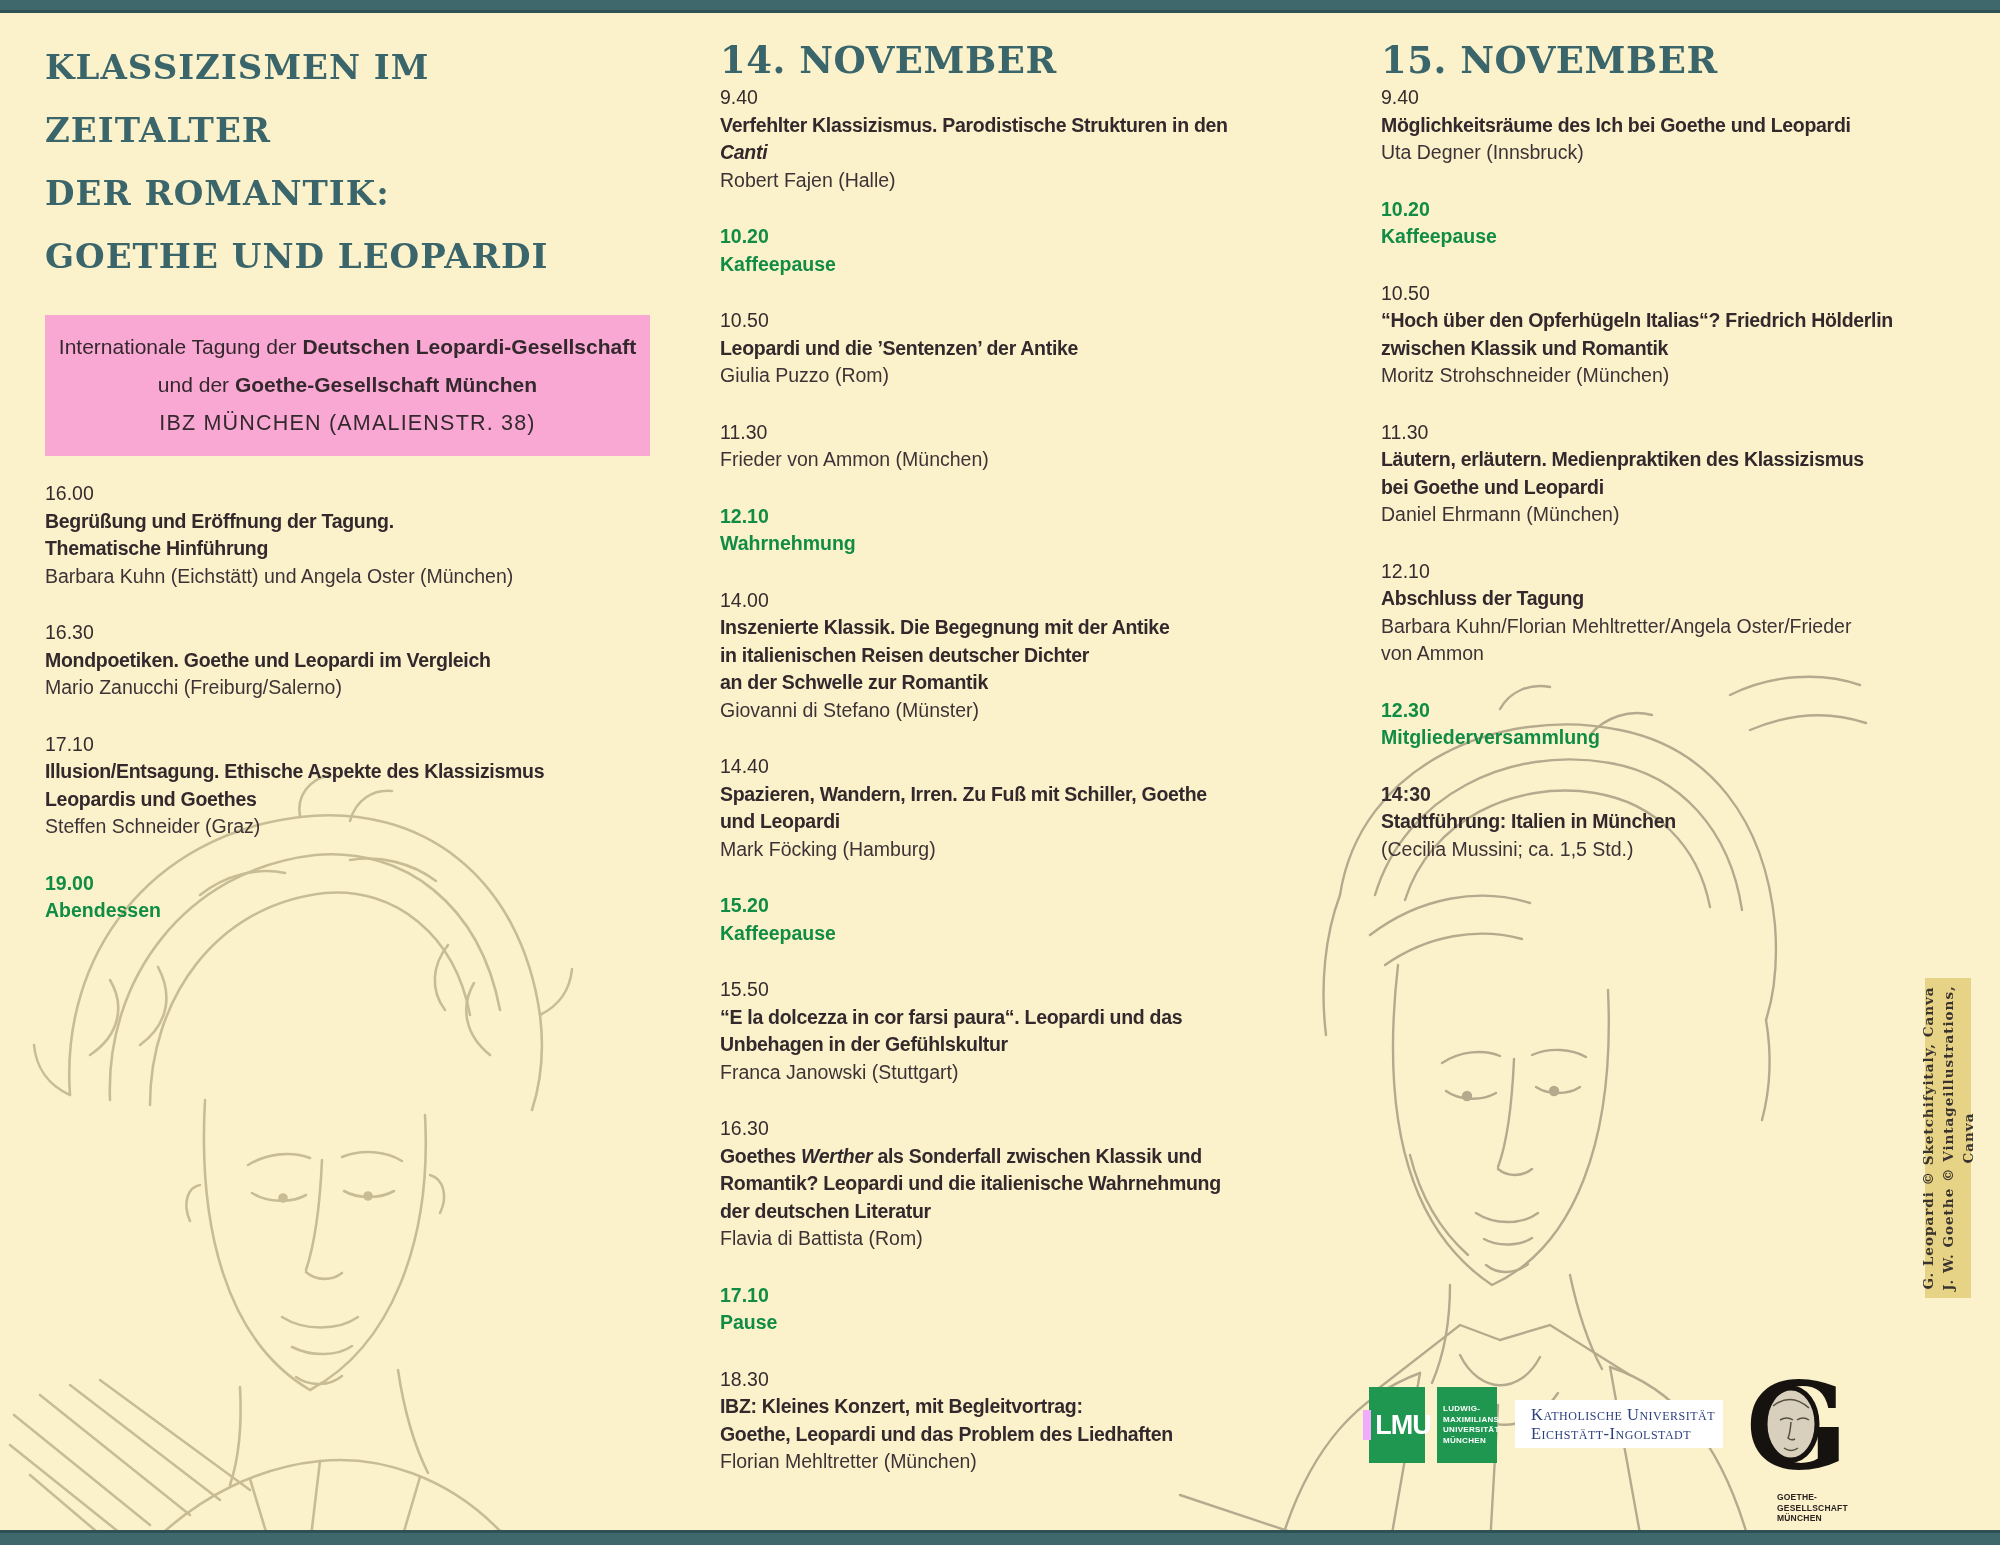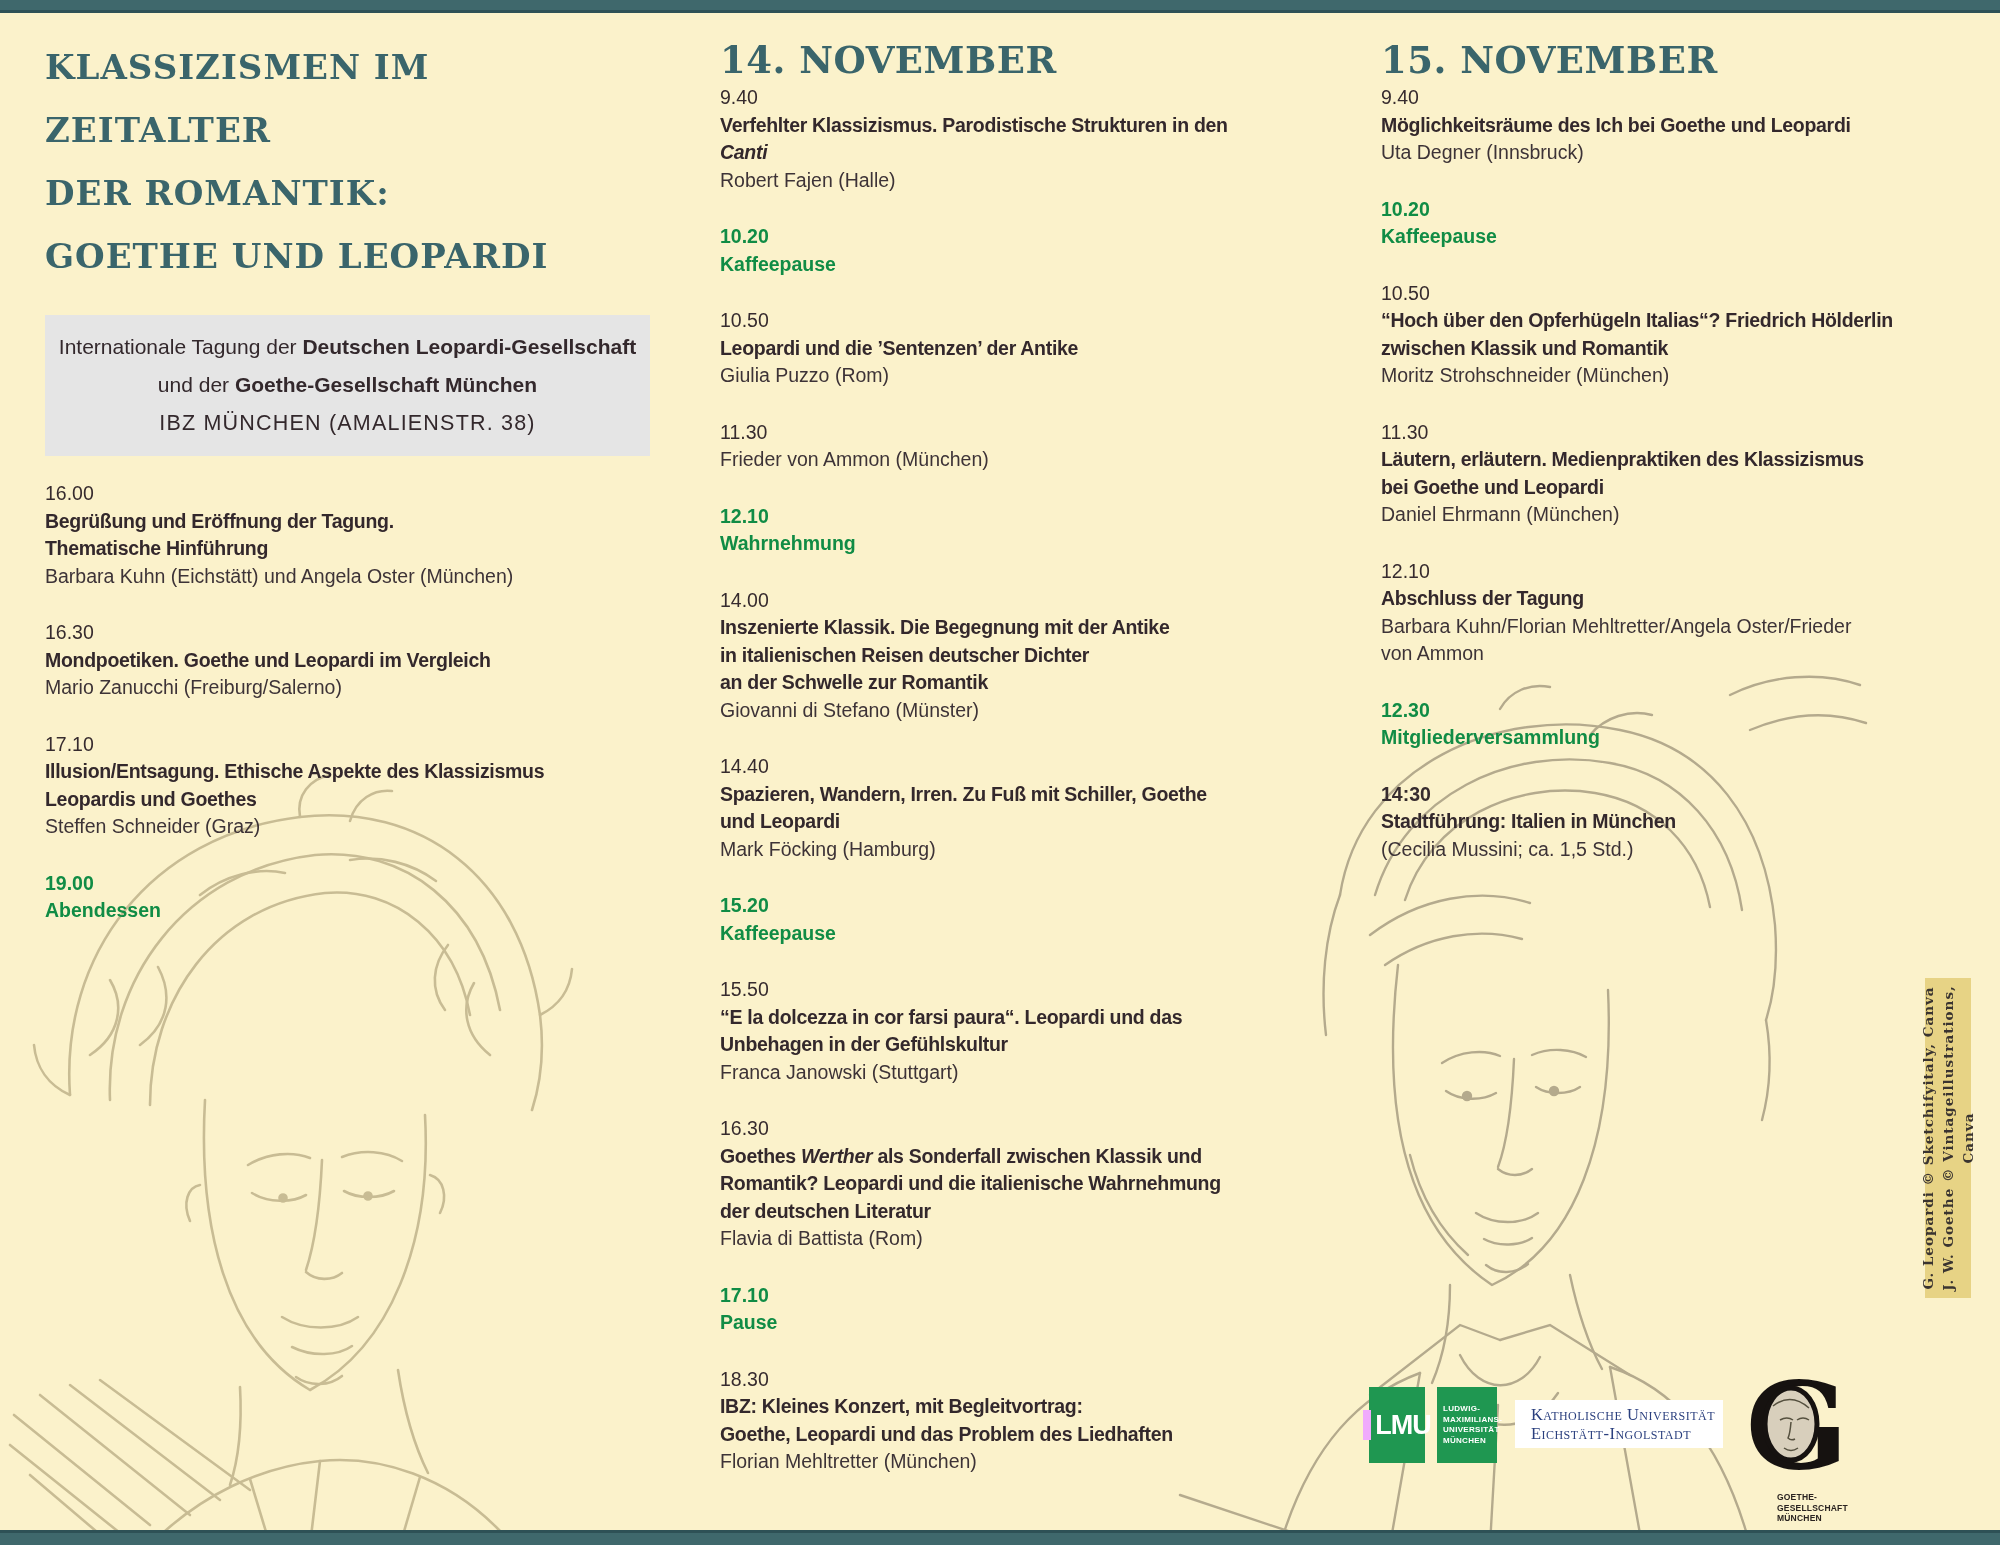--- a/index.html
+++ b/index.html
@@ -22,21 +22,21 @@
 
   .main-title {
     margin:36px 0 0 0; text-align:left;
     font-family:"DejaVu Serif", serif; font-weight:bold;
     font-size:34px; line-height:63px; letter-spacing:1px;
     color:#3a656b;
   }
   .main-title span { display:block; }
 
   .infobox {
-    margin-top:27px; background:#e5e5e5;
+    margin-top:27px; background:#f9a8d4;
     padding:13px 8px 14px 8px; text-align:center;
   }
   .infobox p { margin:0; font-size:21px; line-height:38px; color:#33282c; }
   .infobox .venue { font-size:21.5px; letter-spacing:1.2px; }
 
   .day-heading {
     margin:0; font-family:"DejaVu Serif", serif; font-weight:bold;
     font-size:37px; line-height:44px; letter-spacing:.5px;
     color:#3a656b;
   }
@@ -81,21 +81,21 @@
     font-size:27px; letter-spacing:-1px; border-left:8px solid #f0abfc; padding-left:4px; line-height:30px;
   }
   .lmu .lmu-name {
     width:60px; height:76px; background:#1f9751; margin-left:12px;
     display:flex; flex-direction:column; justify-content:center; padding-left:6px; box-sizing:border-box;
   }
   .lmu .lmu-name span { color:#fff; font-size:8px; font-weight:bold; line-height:10.5px; letter-spacing:.3px; }
 
   .ku {
     margin-left:18px; margin-top:13px; background:#fff; height:48px; width:208px;
-    display:flex; align-items:center; padding:8px 8px; box-sizing:border-box;justify-content:flex-end;
+    display:flex; align-items:center; padding:8px 8px; box-sizing:border-box;
   }
   .ku .ku-text { margin-left:8px; }
   .ku .ku-text span {
     display:block; font-family:"Liberation Serif", serif; font-variant:small-caps;
     color:#2a3f7e; font-size:16.5px; line-height:19px; letter-spacing:.5px; white-space:nowrap;
   }
 
   .gg { margin-left:24px; margin-top:-15px; width:100px; text-align:left; }
   .gg .gg-caption { margin-top:6px; padding-left:30px; }
   .gg .gg-caption span { display:block; font-size:8.5px; font-weight:bold; color:#2a2320; line-height:10.5px; letter-spacing:.2px; }

